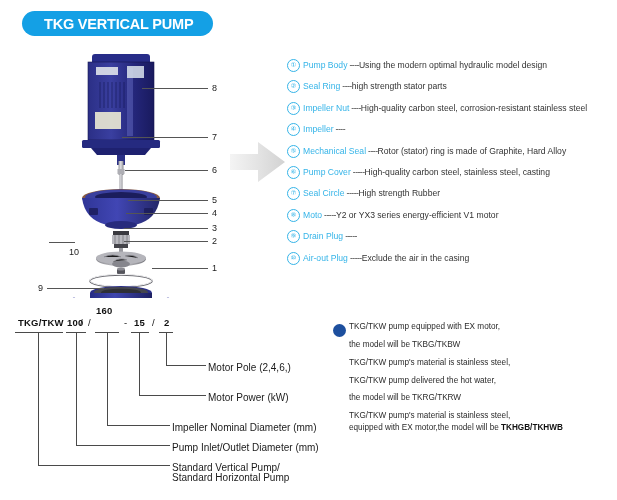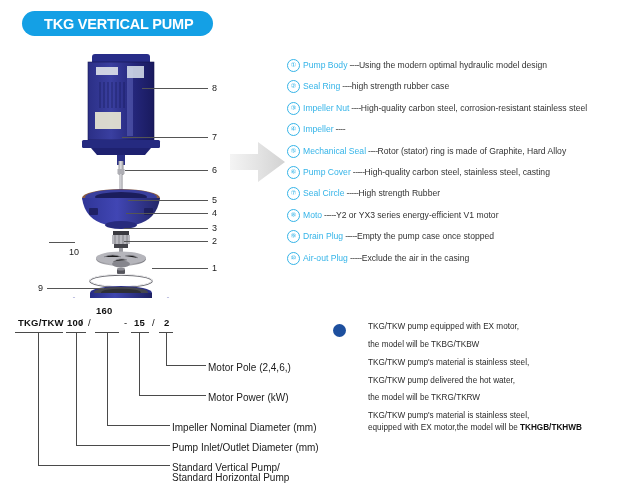--- a/index.html
+++ b/index.html
@@ -94,21 +94,21 @@
 
   
   .notes{position:absolute;left:333px;top:322px;width:284px;}
   .note-bullet{
     position:absolute;left:0px;top:2px;
     width:13px;height:13px;border-radius:50%;
     background:#1d4f9e;
   }
   .note-line{
     font-size:8.2px;color:#2b2b2b;
-    margin-left:35px;
+    margin-left:16px;
     margin-bottom:7.6px;
     white-space:nowrap;
     line-height:1.25;
   }
   .note-line.tight{margin-bottom:2px;}
   .note-strong{font-weight:bold;color:#111;}
 </style>
 </head>
 <body>
 
@@ -306,21 +306,21 @@
     <div class="legend-row">
       <span class="legend-num">①</span>
       <span class="legend-name">Pump Body</span>
       <span class="legend-dash">----</span>
       <span class="legend-desc">Using the modern optimal hydraulic model design</span>
     </div>
     <div class="legend-row">
       <span class="legend-num">②</span>
       <span class="legend-name">Seal Ring</span>
       <span class="legend-dash">----</span>
-      <span class="legend-desc">high strength rubber case</span>
+      <span class="legend-desc">high strength stator parts</span>
     </div>
     <div class="legend-row">
       <span class="legend-num">③</span>
       <span class="legend-name">Impeller Nut</span>
       <span class="legend-dash">----</span>
       <span class="legend-desc">High-quality carbon steel, corrosion-resistant stainless steel</span>
     </div>
     <div class="legend-row">
       <span class="legend-num">④</span>
       <span class="legend-name">Impeller</span>
@@ -347,21 +347,20 @@
     <div class="legend-row">
       <span class="legend-num">⑧</span>
       <span class="legend-name">Moto</span>
       <span class="legend-dash">-----</span>
       <span class="legend-desc">Y2 or YX3 series energy-efficient V1 motor</span>
     </div>
     <div class="legend-row">
       <span class="legend-num">⑨</span>
       <span class="legend-name">Drain Plug</span>
       <span class="legend-dash">-----</span>
-      <span class="legend-desc">Empty the pump case once stopped</span>
     </div>
     <div class="legend-row">
       <span class="legend-num">⑩</span>
       <span class="legend-name">Air-out Plug</span>
       <span class="legend-dash">-----</span>
       <span class="legend-desc">Exclude the air in the casing</span>
     </div>
   </div>
 
   <div class="code-area">

